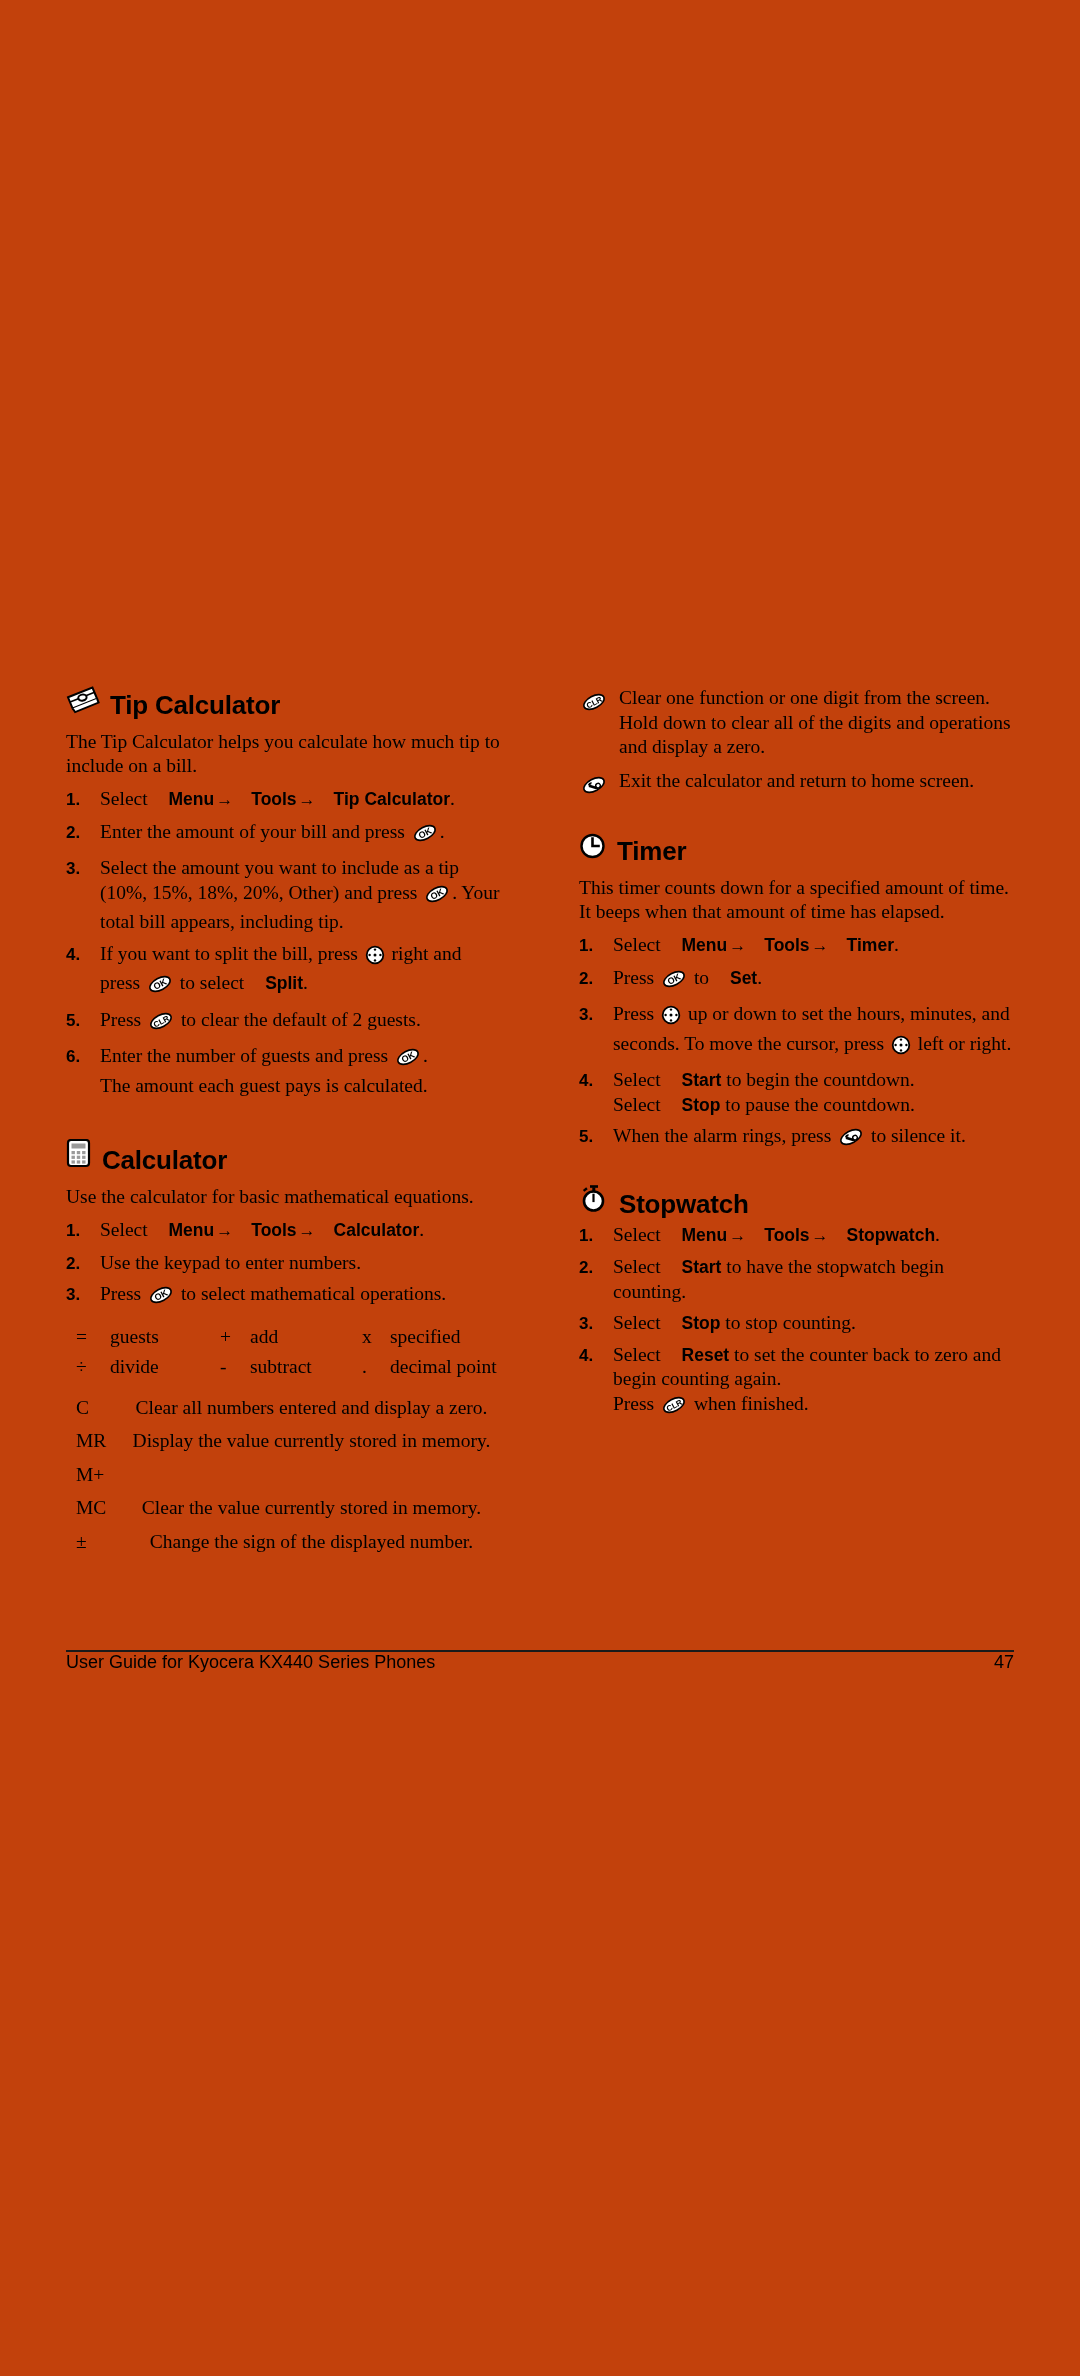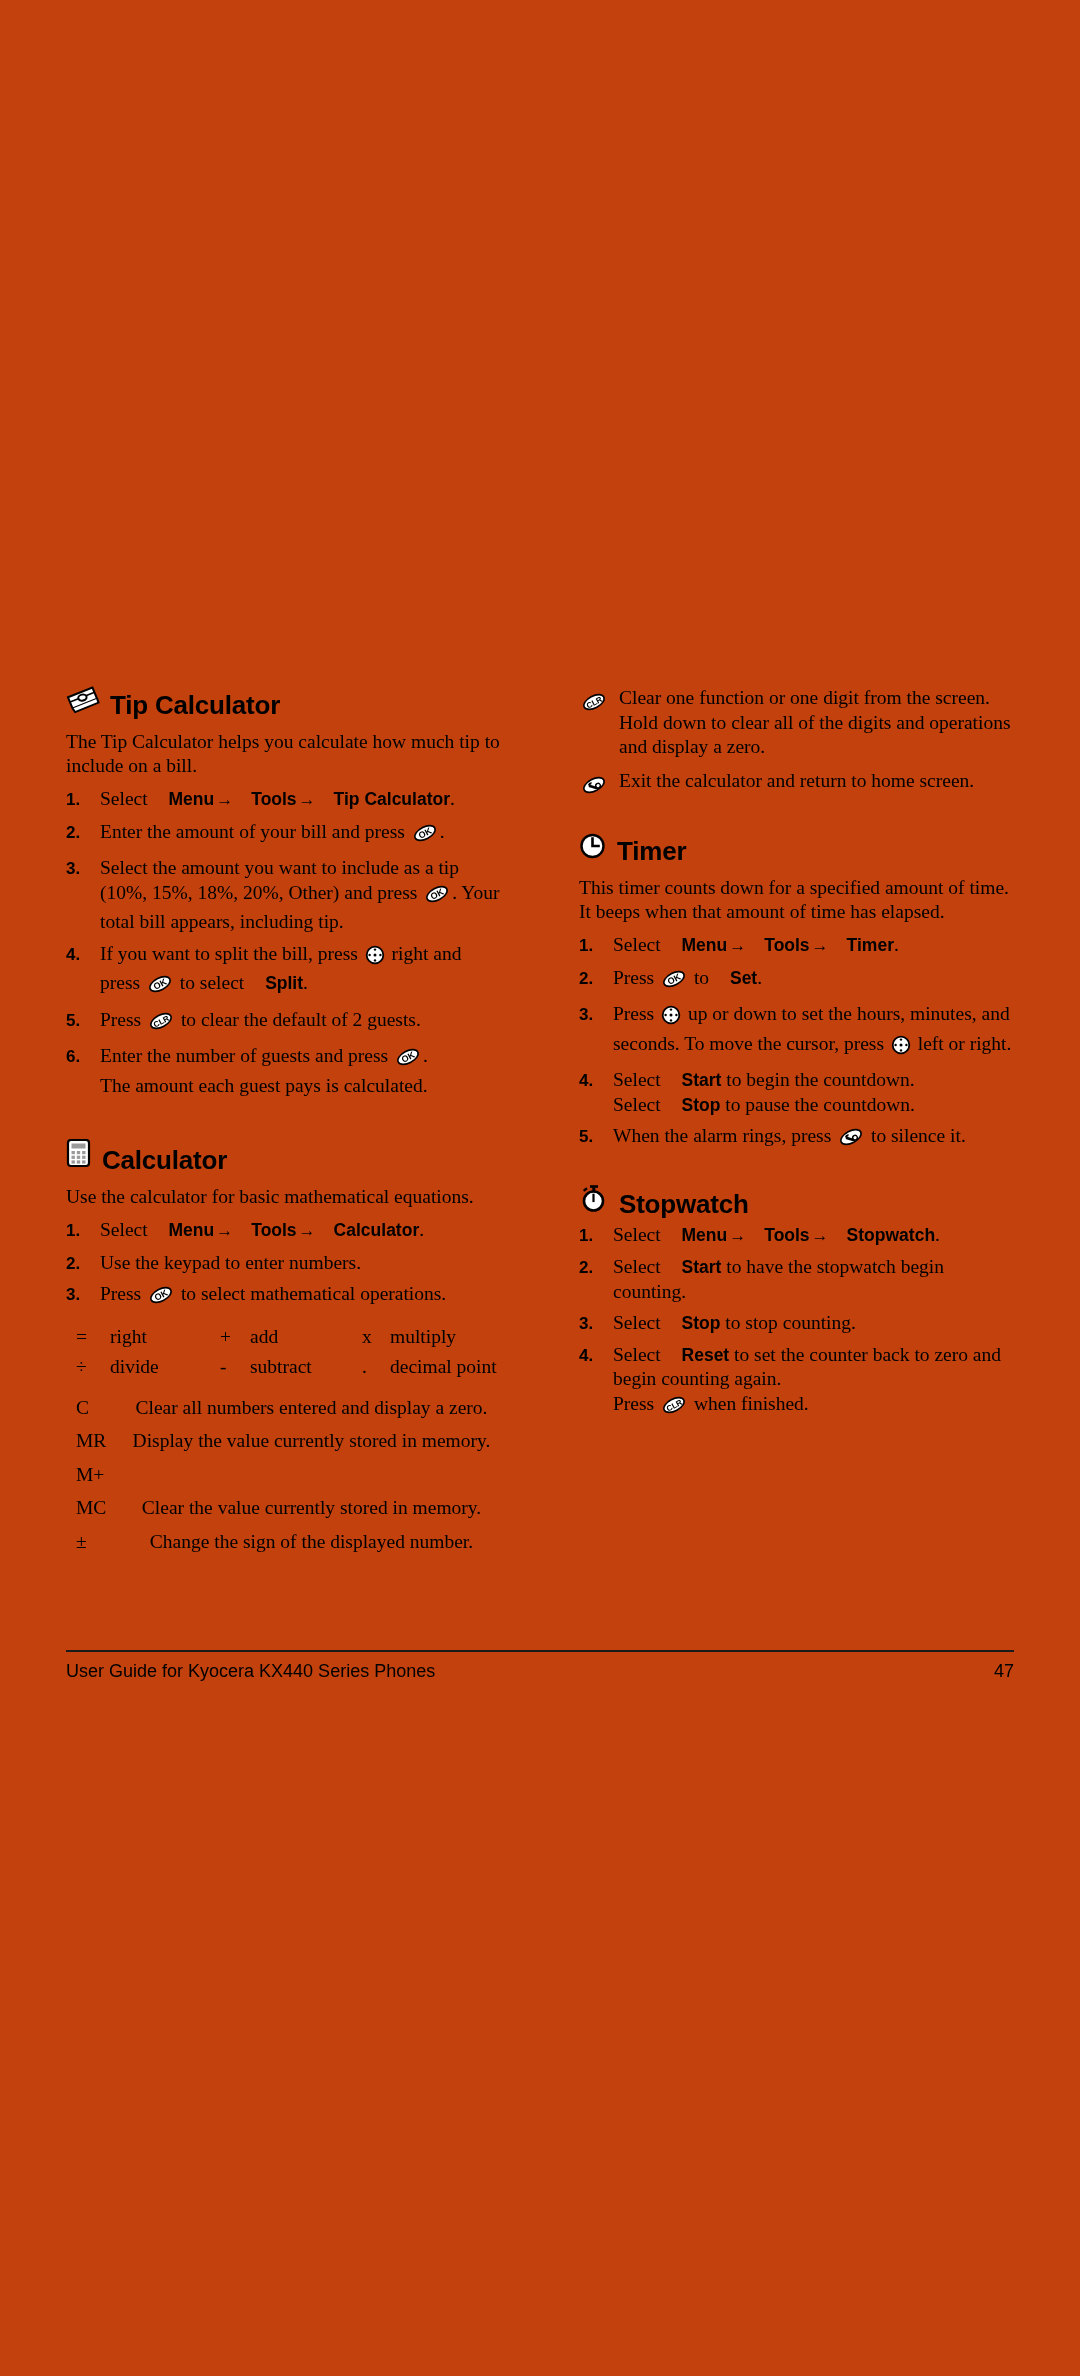--- a/index.html
+++ b/index.html
@@ -156,21 +156,20 @@
   .footer-rule {
     border-top: 2px solid #1a1a1a;
     width: 100%;
   }
   .footer-row {
     display: flex;
     justify-content: space-between;
     align-items: baseline;
     font-family: "Liberation Sans", "DejaVu Sans", sans-serif;
     font-size: 18px;
-    padding-top: 9px;
   }
 </style>
 </head>
 <body>
 
 <div class="page">
 
   <div class="content">
     <div class="columns">
 
@@ -260,25 +259,25 @@
             <li><span class="num">3.</span><span>Press </span><span class="keyicon"><svg width="26" height="20" viewBox="0 0 26 20">
                   <g transform="rotate(-28 13 10)">
                     <ellipse cx="13" cy="10" rx="11" ry="6" fill="#fff" stroke="#000" stroke-width="1.6"></ellipse>
                     <text x="13" y="13.3" text-anchor="middle" font-family="&quot;Liberation Sans&quot;, sans-serif" font-size="9" font-weight="bold" fill="#000">OK</text>
                   </g>
                 </svg></span><span> to select mathematical operations.</span></li>
           </ol>
 
         <div class="op-grid">
             <div class="op-sym">=</div>
-            <div class="op-word">right</div>
+            <div class="op-word">guests</div>
             <div class="op-sym">+</div>
             <div class="op-word">add</div>
             <div class="op-sym">x</div>
-            <div class="op-word">multiply</div>
+            <div class="op-word">specified</div>
             <div class="op-sym">÷</div>
             <div class="op-word">divide</div>
             <div class="op-sym">-</div>
             <div class="op-word">subtract</div>
             <div class="op-sym">.</div>
             <div class="op-word">decimal point</div>
           </div>
 
         <div class="mem-list">
             <div class="mem-row">

